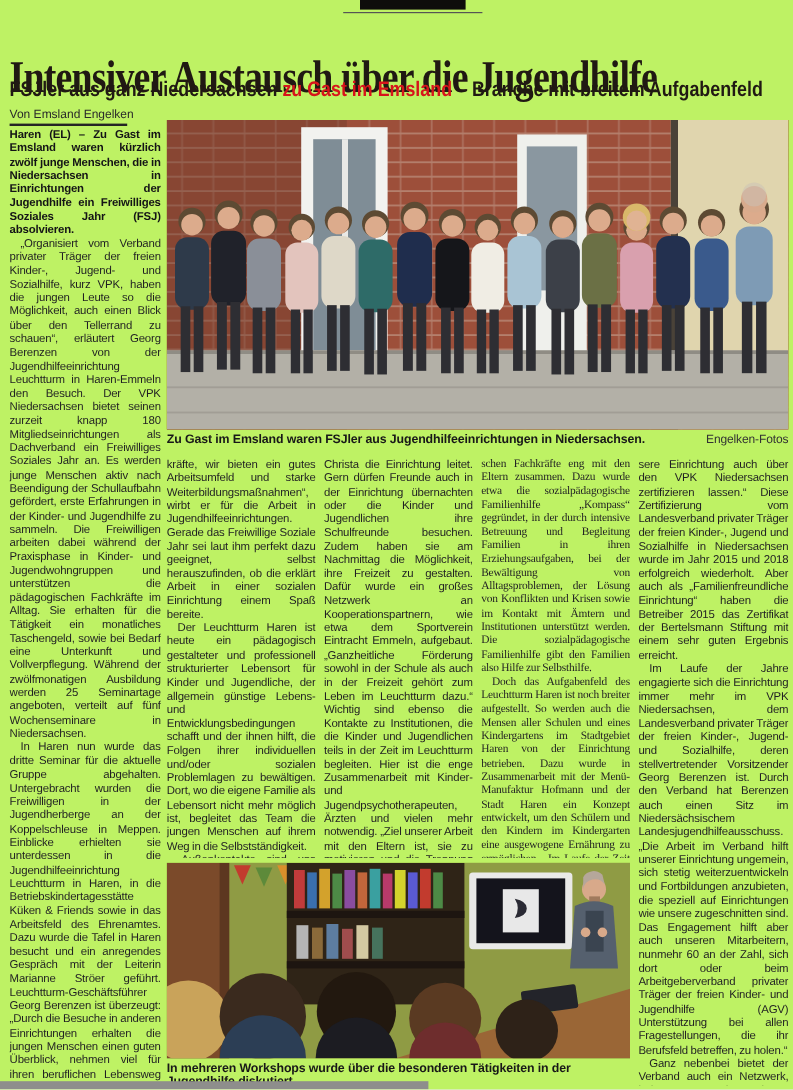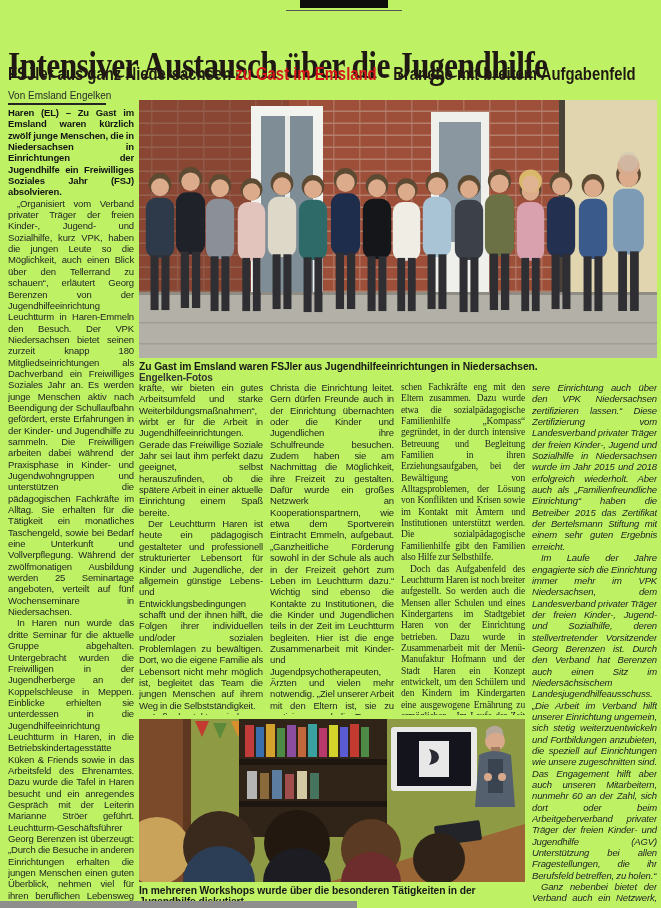--- a/index.html
+++ b/index.html
@@ -18,27 +18,27 @@
   .byline-rule{position:absolute;left:8px;top:103px;width:98px;height:2px;background:#242424;}
   .col{position:absolute;font-size:9.5px;line-height:11.35px;text-align:justify;
        letter-spacing:-0.15px;word-spacing:-0.3px;overflow:hidden;color:#1f1f22;}
   .col p{margin:0;}
   .col p.ind{text-indent:9px;}
   .lead{font-weight:bold;color:#141416;}
   .col1{left:8px;top:107px;width:126px;height:795px;}
   .col2{left:139px;top:382px;width:124px;height:333px;}
   .col3{left:270px;top:382px;width:124px;height:333px;}
   .col4{left:401px;top:382px;width:124px;height:333px;font-family:Liberation Serif, serif;}
-  .col5{left:532px;top:382px;width:125px;height:523px;font-style:italic;}
+  .col5{left:532px;top:382px;width:125px;height:523px;}
   .photo-main{position:absolute;left:139px;top:100px;width:518px;height:258px;overflow:hidden;background:#9d4f3a;}
   .photo-workshop{position:absolute;left:139px;top:719px;width:386px;height:163px;overflow:hidden;background:#8f9b44;}
   .caption{font-weight:bold;font-size:10.3px;letter-spacing:-0.1px;color:#181818;}
   .caption-main{position:absolute;left:139px;top:361px;width:518px;display:flex;
-                justify-content:space-between;align-items:baseline;flex-direction:column;}
-  .credit{font-weight:bold;font-size:10px;color:#333;text-align:right;}
+                justify-content:space-between;align-items:baseline;}
+  .credit{font-weight:normal;font-size:10px;color:#333;text-align:right;}
   .caption-workshop{position:absolute;left:139px;top:885px;width:392px;}
   .bottombar{position:absolute;left:0;top:901px;width:357px;height:7px;background:#8e8e8c;}
   svg{display:block;}
 </style>
 </head>
 <body>
 
 <div class="page">
 
   <div class="topbar"></div>
@@ -117,21 +117,21 @@
       <circle cx="489.5" cy="62" r="10" fill="#c9c2b8" opacity="0.5"></circle>
     </svg>
   </div>
 
   <div class="caption caption-main">
     <span>Zu Gast im Emsland waren FSJler aus Jugendhilfeeinrichtungen in Niedersachsen.</span>
     <span class="credit">Engelken-Fotos</span>
   </div>
 
   <div class="col col2">
-    <p>kräfte, wir bieten ein gutes Arbeitsumfeld und starke Weiterbildungsmaßnahmen“, wirbt er für die Arbeit in Jugendhilfeeinrichtungen. Gerade das Freiwillige Soziale Jahr sei laut ihm perfekt dazu geeignet, selbst herauszufinden, ob die spätere Arbeit in einer aktuelle Einrichtung einem Spaß bereite.</p>
+    <p>kräfte, wir bieten ein gutes Arbeitsumfeld und starke Weiterbildungsmaßnahmen“, wirbt er für die Arbeit in Jugendhilfeeinrichtungen. Gerade das Freiwillige Soziale Jahr sei laut ihm perfekt dazu geeignet, selbst herauszufinden, ob die erklärt Arbeit in einer sozialen Einrichtung einem Spaß bereite.</p>
     <p class="ind">Der Leuchtturm Haren ist heute ein pädagogisch gestalteter und professionell strukturierter Lebensort für Kinder und Jugendliche, der allgemein günstige Lebens- und Entwicklungsbedingungen schafft und der ihnen hilft, die Folgen ihrer individuellen und/oder sozialen Problemlagen zu bewältigen. Dort, wo die eigene Familie als Lebensort nicht mehr möglich ist, begleitet das Team die jungen Menschen auf ihrem Weg in die Selbstständigkeit.</p>
     <p class="ind">„Außenkontakte sind uns dabei wichtig“, erklärt Geschäftsführer Georg Berenzen, der gemeinsam mit seiner Frau</p>
   </div>
   <div class="col col3">
     <p>Christa die Einrichtung leitet. Gern dürfen Freunde auch in der Einrichtung übernachten oder die Kinder und Jugendlichen ihre Schulfreunde besuchen. Zudem haben sie am Nachmittag die Möglichkeit, ihre Freizeit zu gestalten. Dafür wurde ein großes Netzwerk an Kooperationspartnern, wie etwa dem Sportverein Eintracht Emmeln, aufgebaut. „Ganzheitliche Förderung sowohl in der Schule als auch in der Freizeit gehört zum Leben im Leuchtturm dazu.“ Wichtig sind ebenso die Kontakte zu Institutionen, die die Kinder und Jugendlichen teils in der Zeit im Leuchtturm begleiten. Hier ist die enge Zusammenarbeit mit Kinder- und Jugendpsychotherapeuten, Ärzten und vielen mehr notwendig. „Ziel unserer Arbeit mit den Eltern ist, sie zu motivieren und die Trennung von ihrem Kind als Chance für ihre eigene Weiterentwicklung zu nutzen“, erläutert Christa Berenzen. Damit das funktioniert, arbeiten die pädagogi-</p>
   </div>
   <div class="col col4">
     <p>schen Fachkräfte eng mit den Eltern zusammen. Dazu wurde etwa die sozialpädagogische Familienhilfe „Kompass“ gegründet, in der durch intensive Betreuung und Begleitung Familien in ihren Erziehungsaufgaben, bei der Bewältigung von Alltagsproblemen, der Lösung von Konflikten und Krisen sowie im Kontakt mit Ämtern und Institutionen unterstützt werden. Die sozialpädagogische Familienhilfe gibt den Familien also Hilfe zur Selbsthilfe.</p>
     <p class="ind">Doch das Aufgabenfeld des Leuchtturm Haren ist noch breiter aufgestellt. So werden auch die Mensen aller Schulen und eines Kindergartens im Stadtgebiet Haren von der Einrichtung betrieben. Dazu wurde in Zusammenarbeit mit der Menü-Manufaktur Hofmann und der Stadt Haren ein Konzept entwickelt, um den Schülern und den Kindern im Kindergarten eine ausgewogene Ernährung zu ermöglichen. „Im Laufe der Zeit hat sich un-</p>
   </div>

